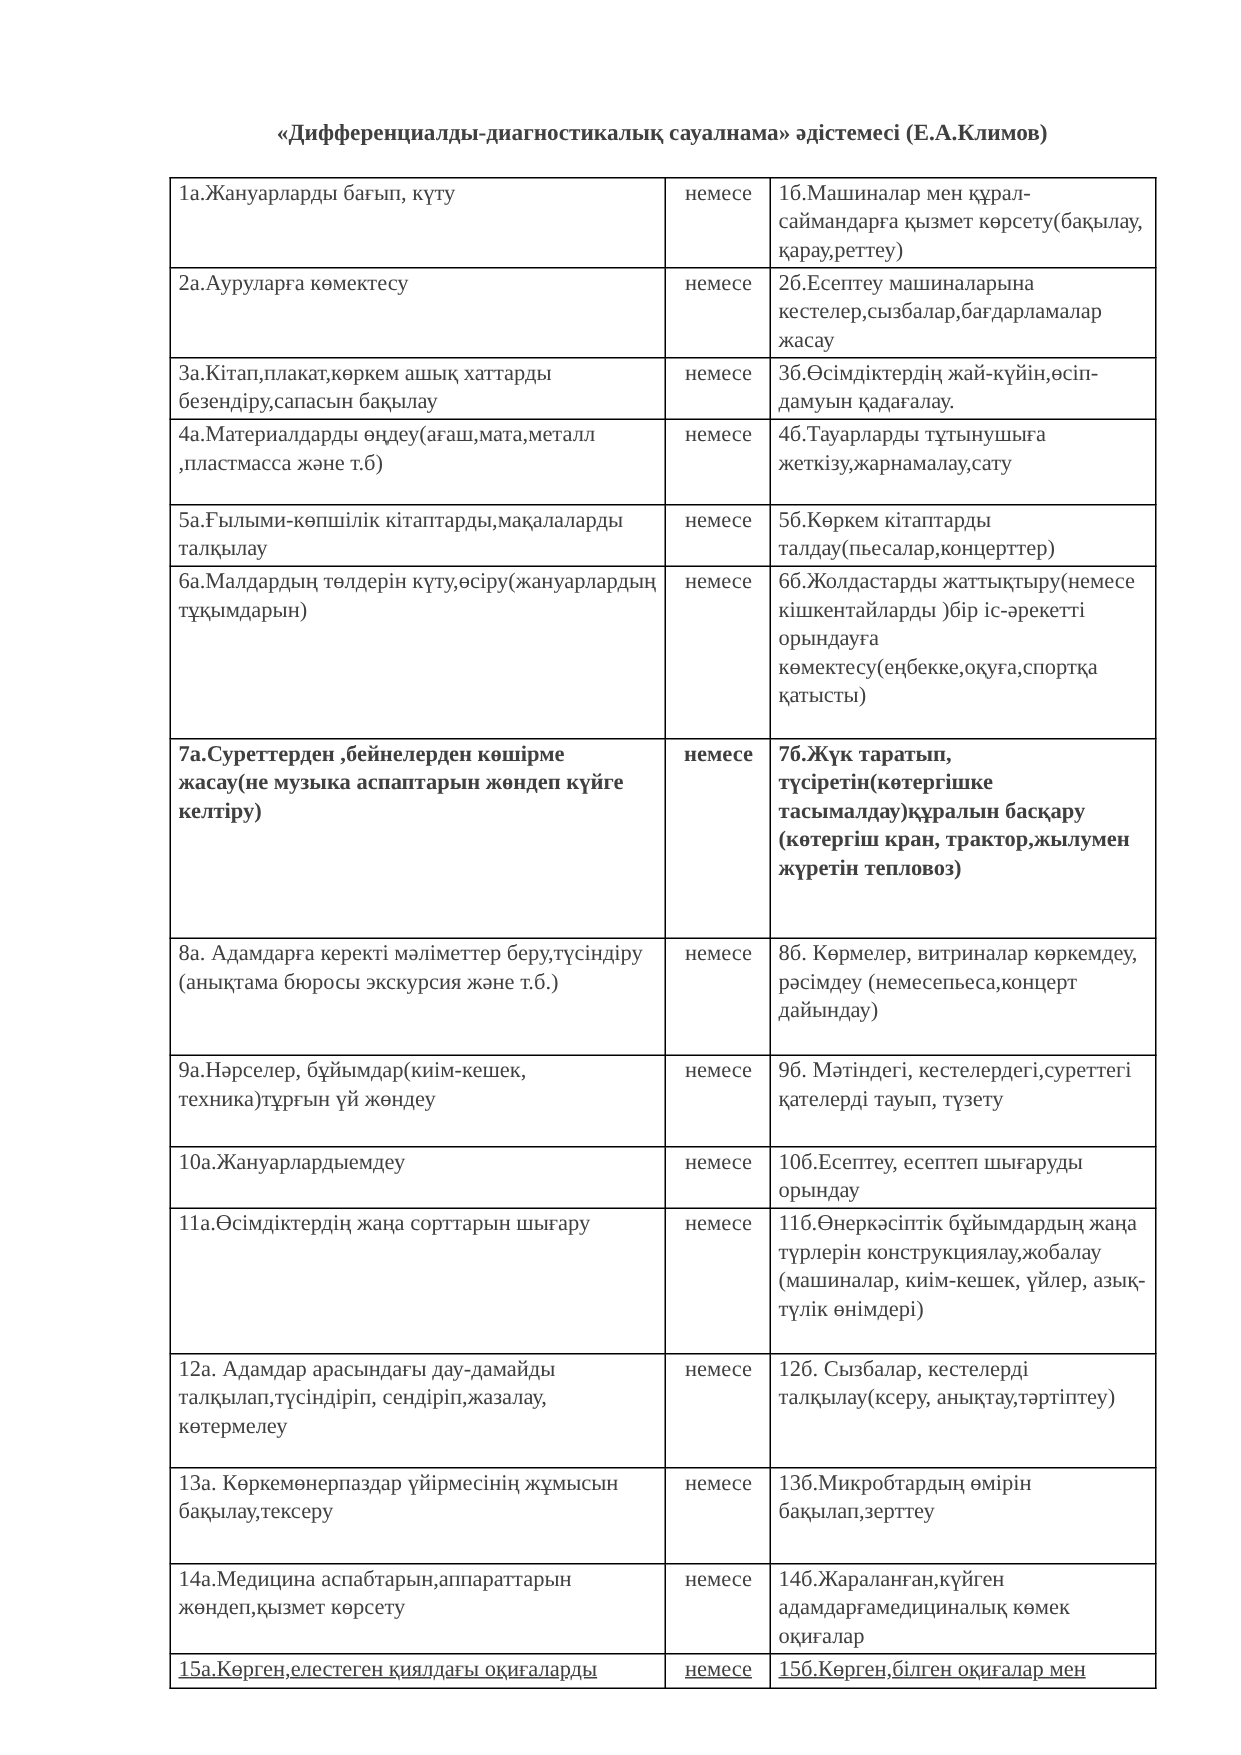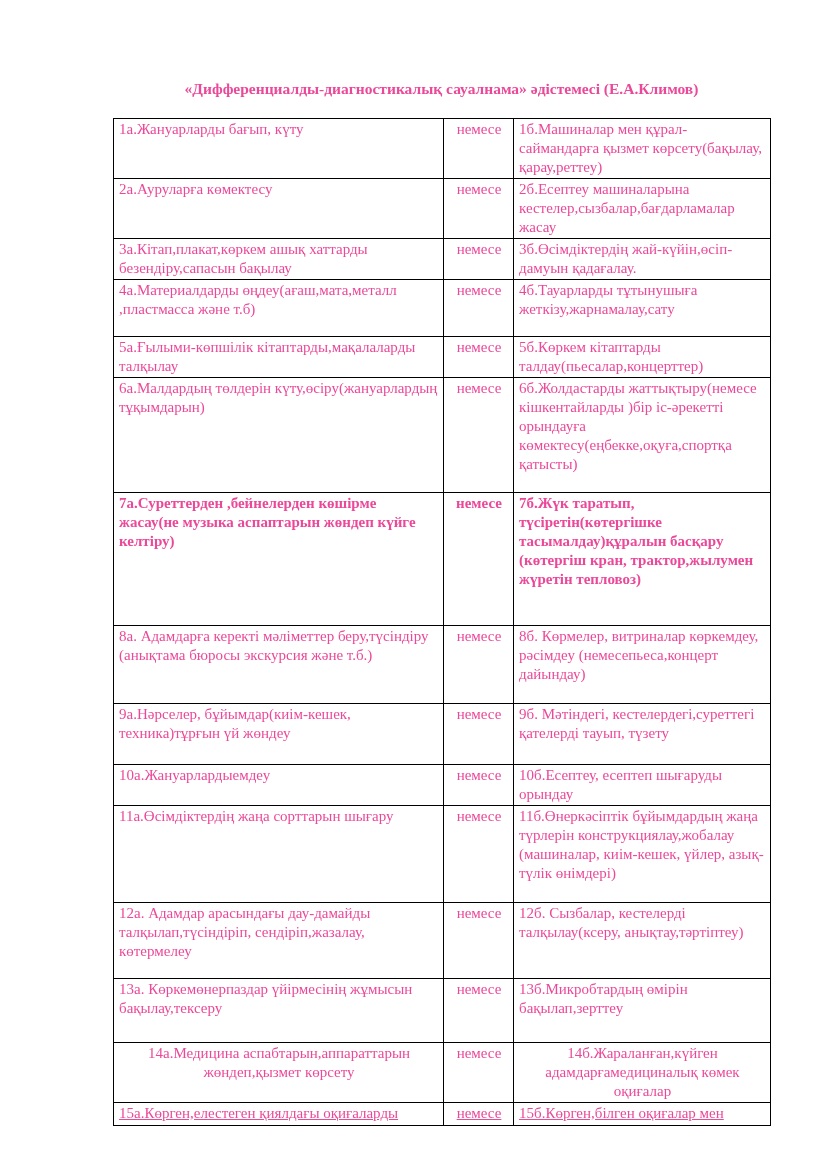--- a/index.html
+++ b/index.html
@@ -5,21 +5,21 @@
   html, body {
     margin: 0;
     padding: 0;
     background: #ffffff;
   }
   .page {
     position: relative;
     width: 827px;
     height: 1170px;
     background: #ffffff;
-    color: #ec4899;
+    color: #404040;
     font-family: "Liberation Serif", serif;
     overflow: hidden;
   }
   .title {
     position: absolute;
     top: 79px;
     left: 113px;
     width: 657px;
     margin: 0;
     text-align: center;
@@ -57,21 +57,21 @@
   .qtable tr:nth-child(4)  td { height: 57px; }
   .qtable tr:nth-child(5)  td { height: 38px; }
   .qtable tr:nth-child(6)  td { height: 115px; font-family: Liberation Serif, serif; }
   .qtable tr:nth-child(7)  td { height: 133px; font-weight: bold; }
   .qtable tr:nth-child(8)  td { height: 78px; }
   .qtable tr:nth-child(9)  td { height: 61px; }
   .qtable tr:nth-child(10) td { height: 38px; }
   .qtable tr:nth-child(11) td { height: 97px; }
   .qtable tr:nth-child(12) td { height: 76px; }
   .qtable tr:nth-child(13) td { height: 64px; }
-  .qtable tr:nth-child(14) td { height: 56px; text-align: center; }
+  .qtable tr:nth-child(14) td { height: 56px; }
   .qtable tr:nth-child(15) td { height: 23px; text-decoration: underline; }
 </style>
 </head>
 <body>
 
 <div class="page">
 
   <h1 class="title">«Дифференциалды-диагностикалық сауалнама» әдістемесі (Е.А.Климов)</h1>
 
   <table class="qtable">

